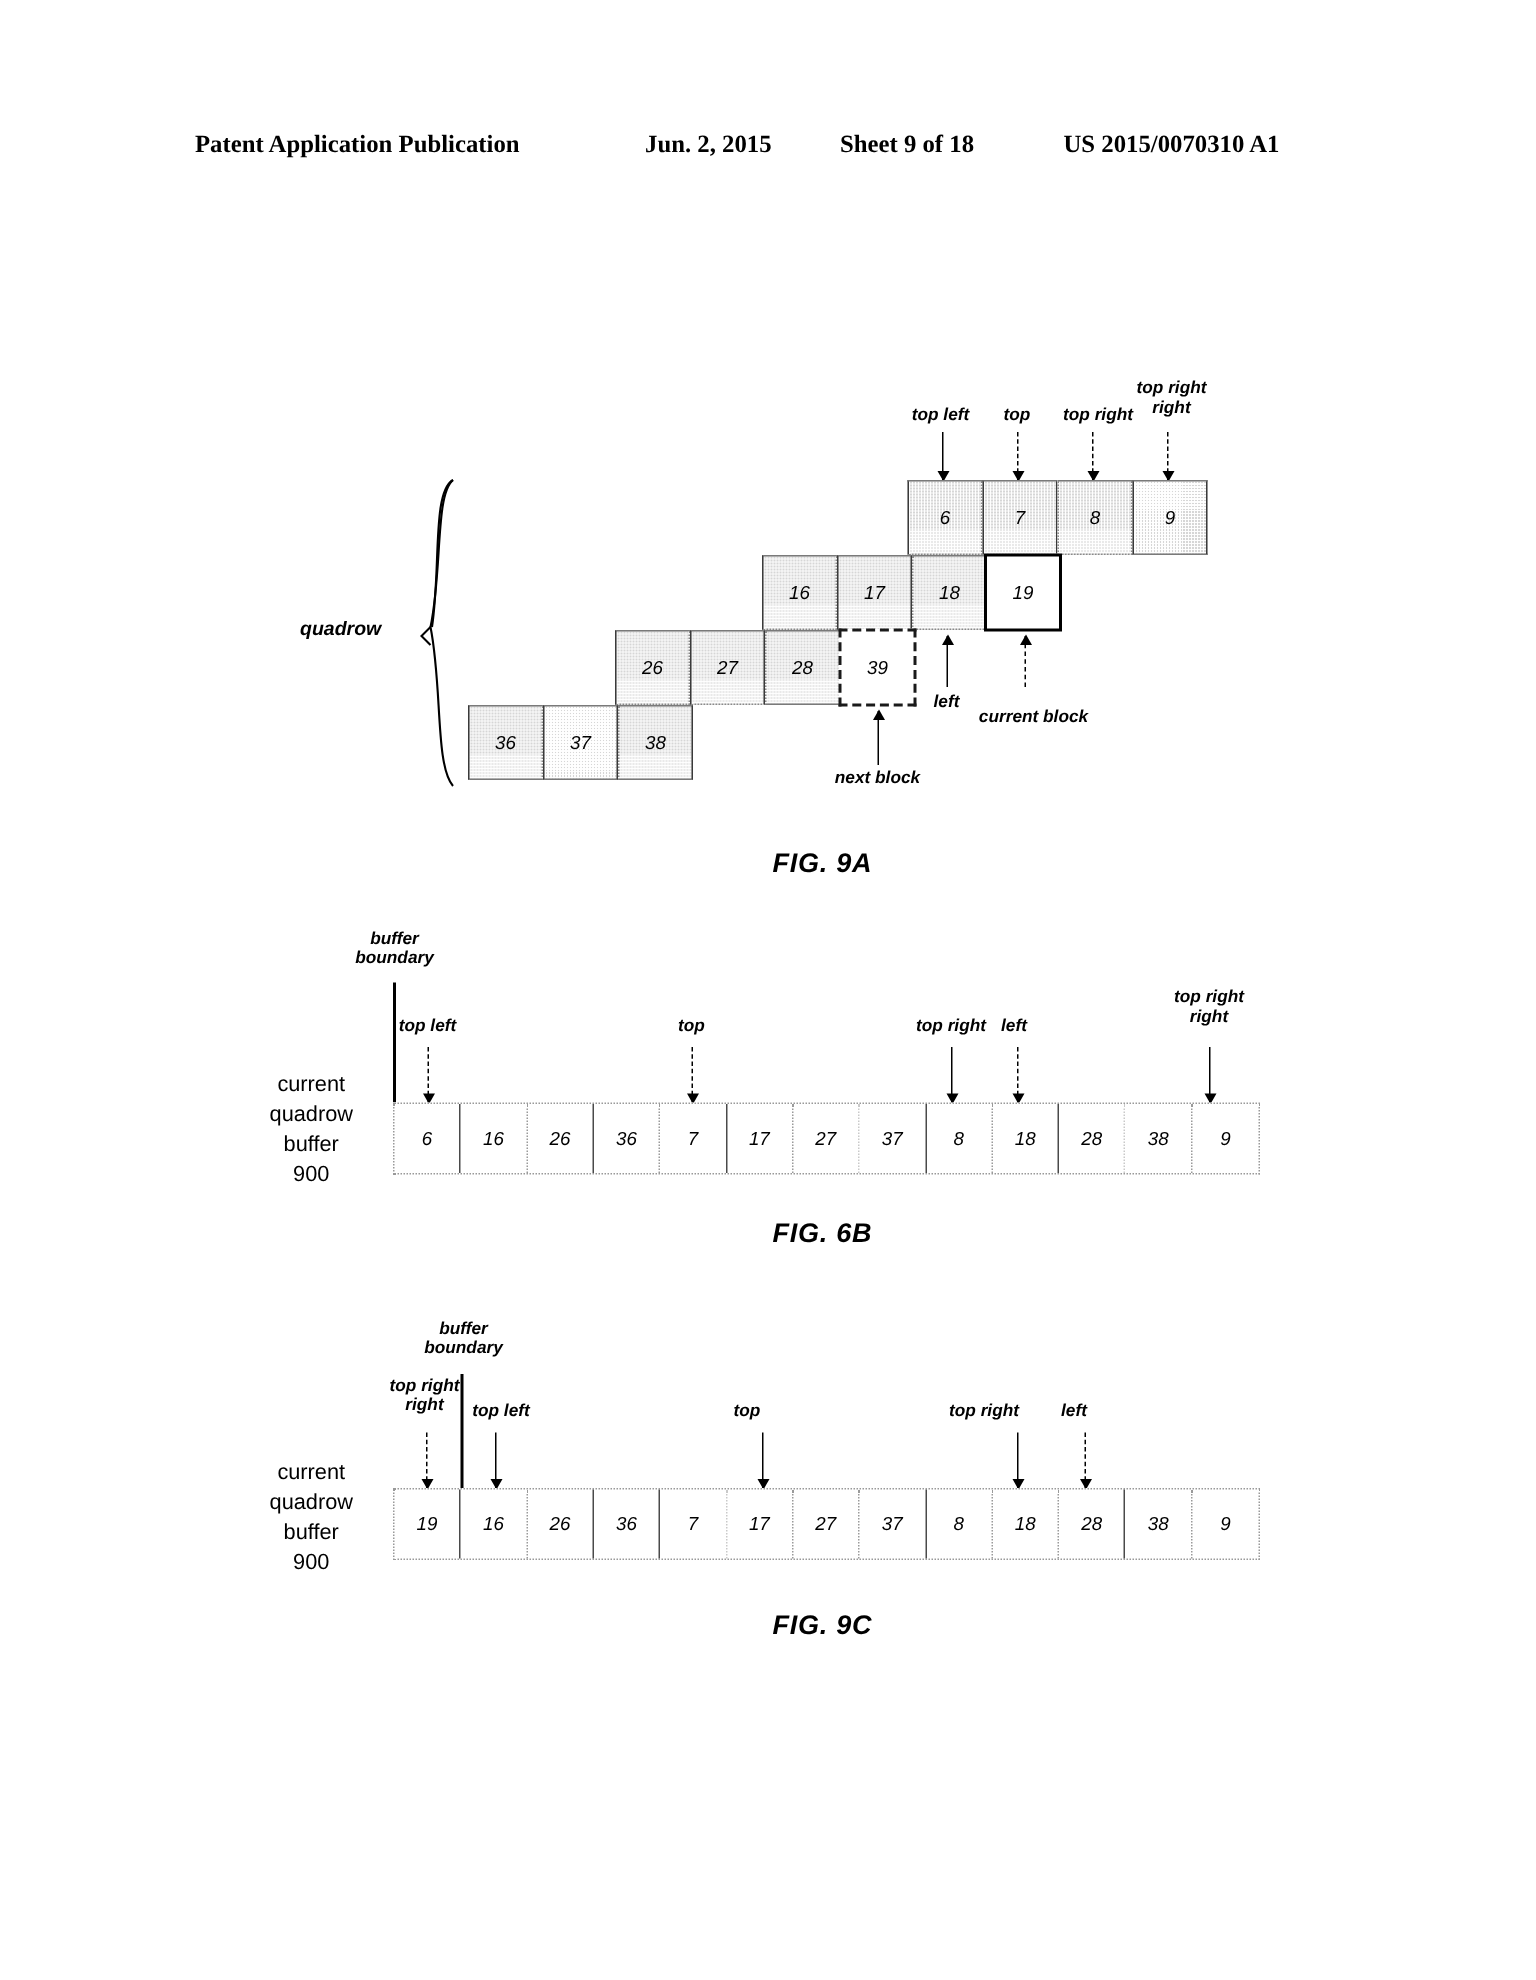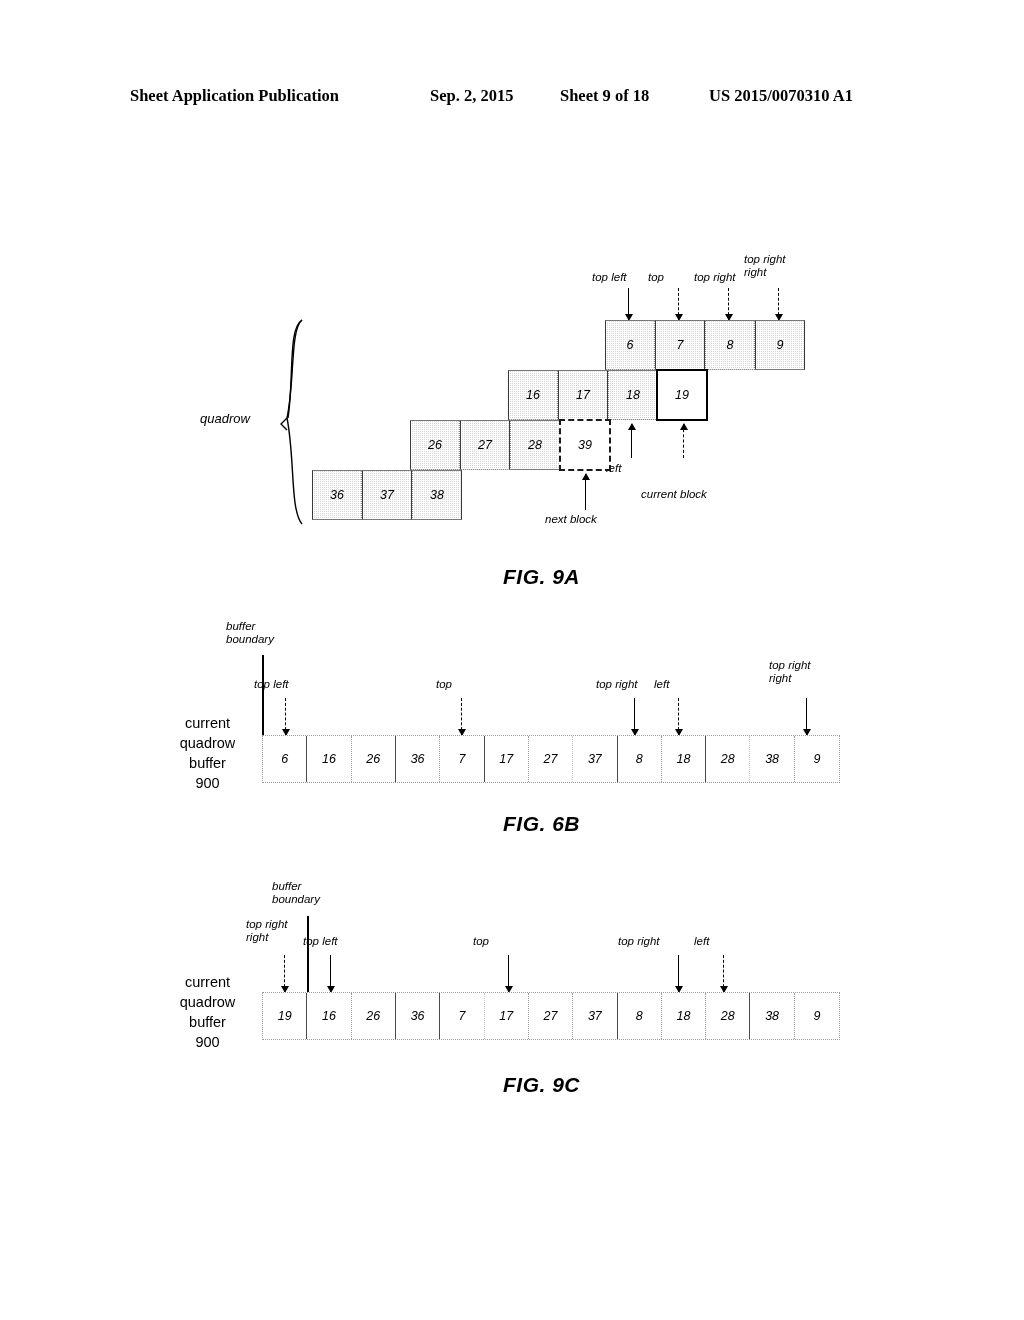--- a/index.html
+++ b/index.html
@@ -37,33 +37,35 @@
   .hdr-date   { left: 430px; }
   .hdr-sheet  { left: 560px; }
   .hdr-patnum { left: 709px; }
 
   
   .fig-caption {
     position: absolute;
     font-family: "Liberation Sans", sans-serif;
     font-style: italic;
     font-weight: bold;
-    font-size: 21px;
+    font-size: 18px;
     letter-spacing: 0.5px;
     white-space: nowrap;
+    margin-left: 12px;
   }
 
   .lbl {
     position: absolute;
     font-family: "Liberation Sans", sans-serif;
     font-style: italic;
     font-size: 11.5px;
     white-space: nowrap;
     line-height: 13px;
-    text-align: left;
+    text-align: center;
+    font-weight: bold;
   }
   .lbl.multi { line-height: 13px; }
 
   .plainlbl {
     position: absolute;
     font-family: "Liberation Sans", sans-serif;
     font-size: 14.5px;
     white-space: nowrap;
     text-align: center;
     line-height: 20px;
@@ -171,22 +173,22 @@
   .boundary-line {
     position: absolute;
     width: 0;
     border-left: 2.5px solid #000;
   }
 </style>
 </head>
 <body>
 
 <div id="page-header">
-  <span class="hdr hdr-title">Sheet Application Publication</span>
-  <span class="hdr hdr-date">Sep. 2, 2015</span>
+  <span class="hdr hdr-title">Patent Application Publication</span>
+  <span class="hdr hdr-date">Jun. 2, 2015</span>
   <span class="hdr hdr-sheet">Sheet 9 of 18</span>
   <span class="hdr hdr-patnum">US 2015/0070310 A1</span>
 </div>
 
 <div id="fig9a">
 
   <div id="quadrow-brace">
     <svg width="40" height="212" viewBox="0 0 40 212">
       <path d="M30 2 C16 10, 22 60, 16 100 C22 60, 16 10, 30 2" fill="none" stroke="#000" stroke-width="1.4"></path>
       <path d="M30 2 C18 12, 23 62, 15 100 C23 140, 18 192, 30 206" fill="none" stroke="#000" stroke-width="1.4"></path>
@@ -242,21 +244,21 @@
   <div class="arrow" style="left:631px; top:424px; height:34px;">
     <div class="shaft"></div>
       <div class="head-up"></div>
   </div>
   <div class="lbl" style="left:606px; top:462px; width:50px;">left</div>
 
   <div class="arrow dashed" style="left:683px; top:424px; height:34px;">
     <div class="shaft"></div>
       <div class="head-up"></div>
   </div>
-  <div class="lbl" style="left:641px; top:488px; width:96px;">current block</div>
+  <div class="lbl" style="left:641px; top:472px; width:96px;">current block</div>
 
   <div class="arrow" style="left:585px; top:474px; height:36px;">
     <div class="shaft"></div>
       <div class="head-up"></div>
   </div>
   <div class="lbl" style="left:545px; top:513px; width:80px;">next block</div>
 
   <div class="fig-caption" style="left:503px; top:565px;">FIG. 9A</div>
 </div>
 

